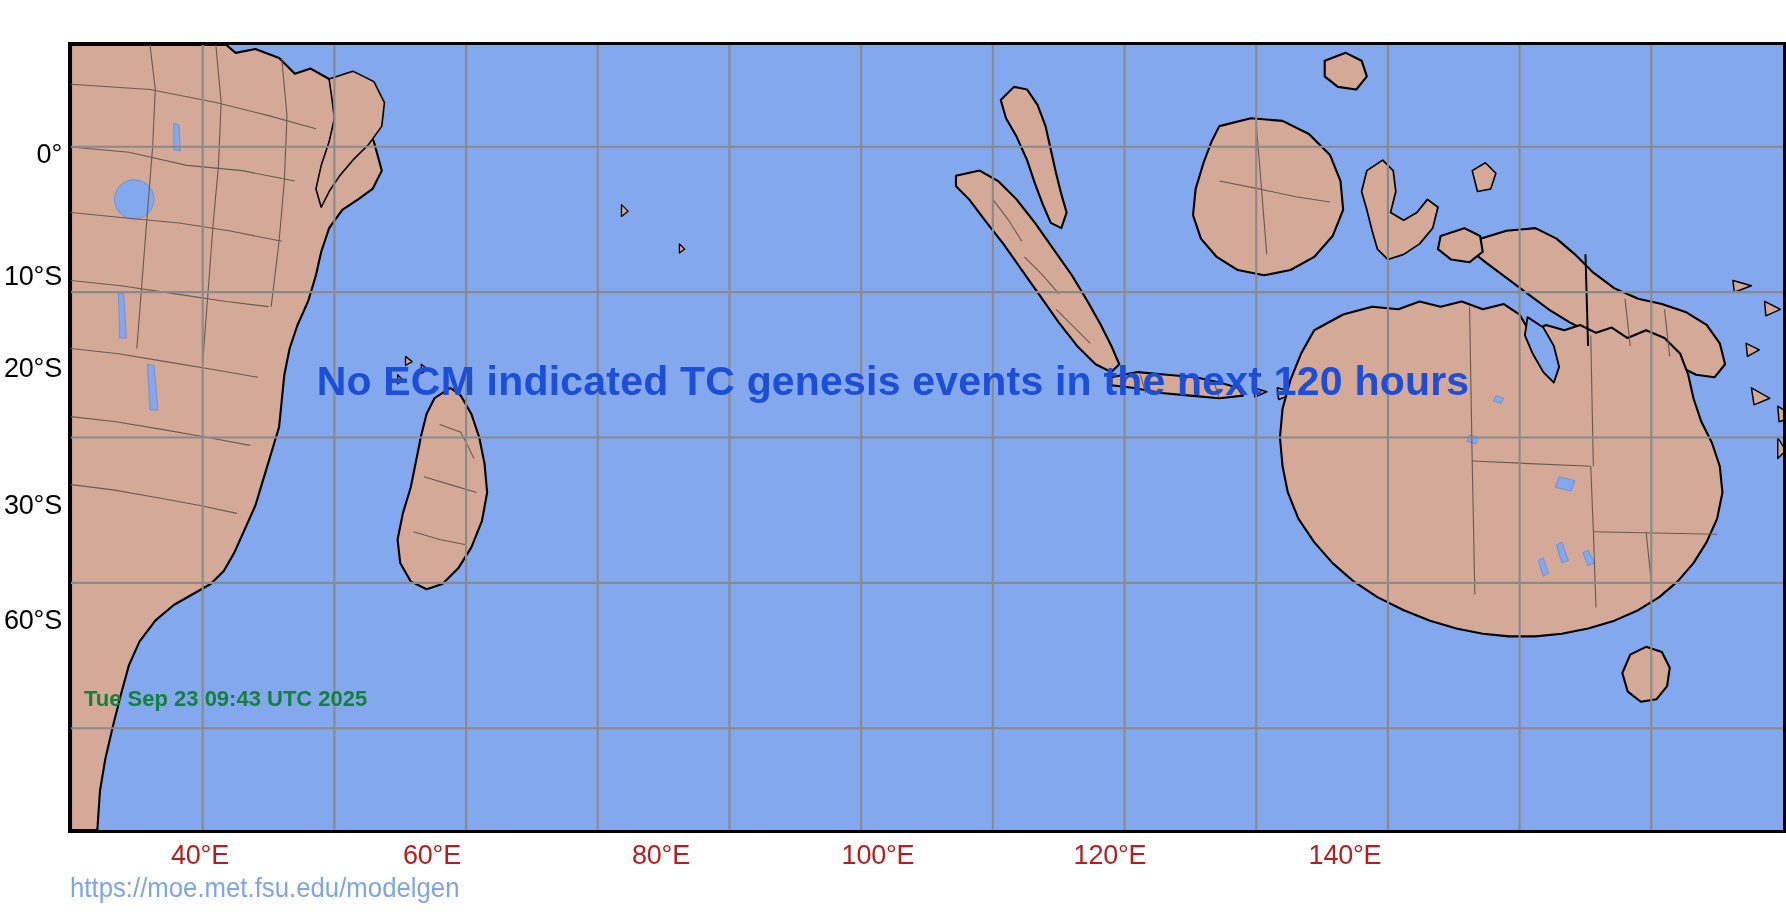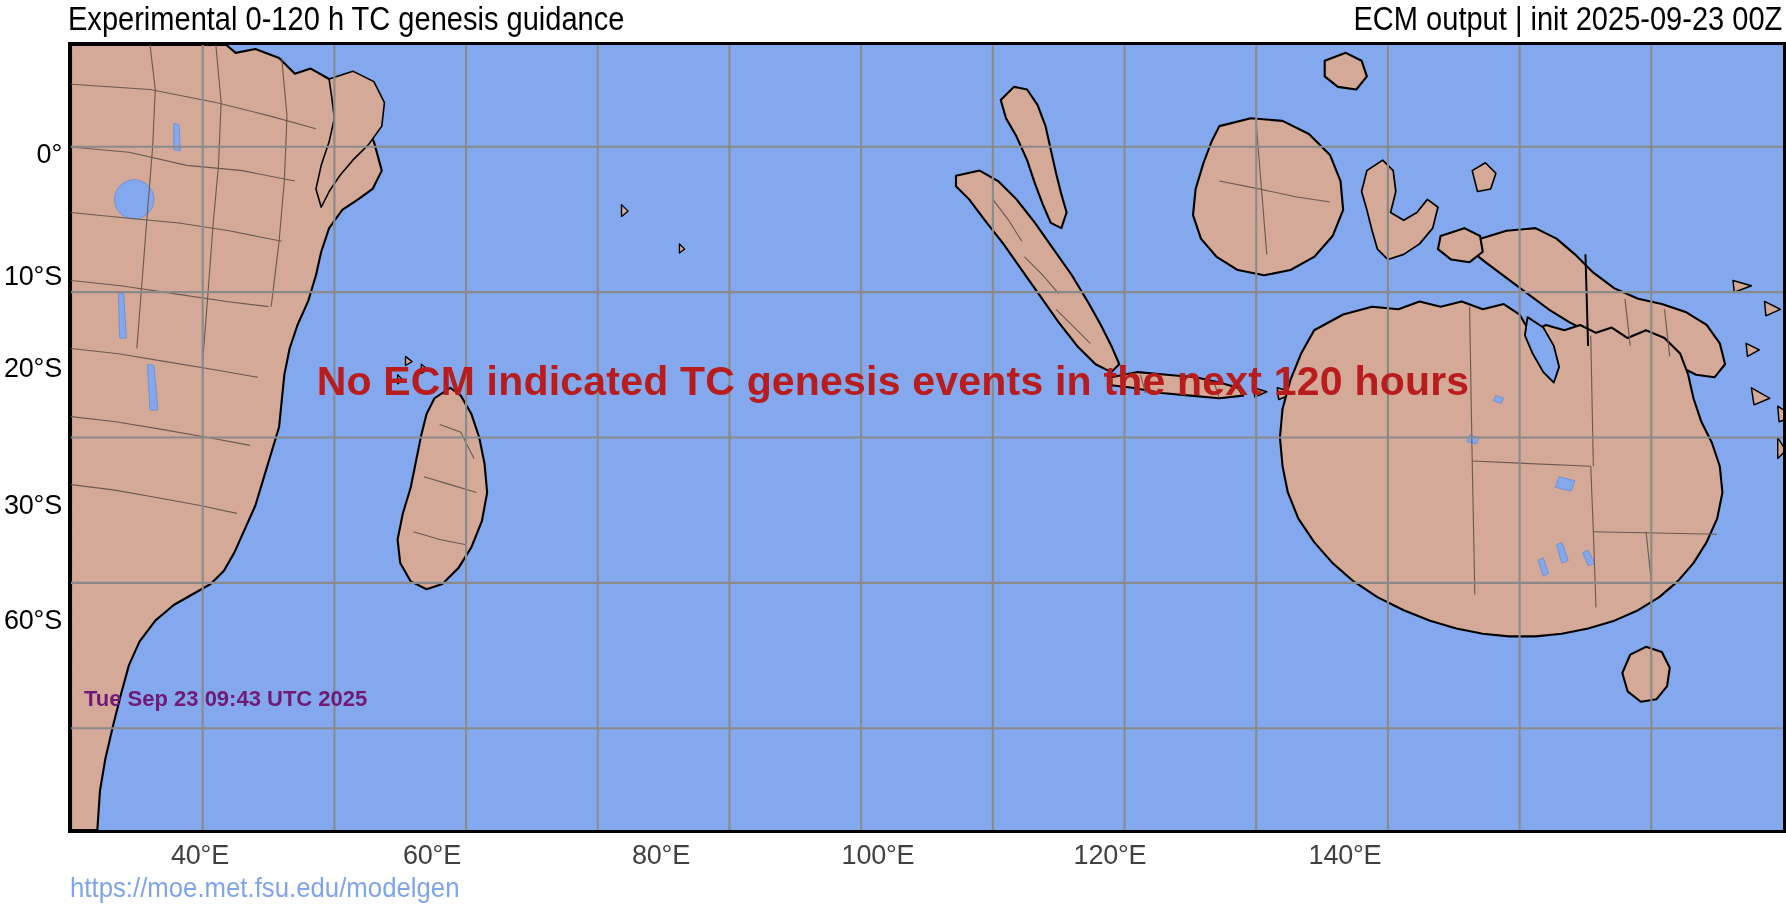--- a/index.html
+++ b/index.html
@@ -23,44 +23,40 @@
   .map-frame{position:absolute;left:68px;top:42px;width:1718px;height:791px;
       box-sizing:border-box;border:3px solid #000;background:#83a8ed;overflow:hidden;}
   .map-svg{position:absolute;left:0;top:0;width:100%;height:100%;display:block;}
 
   
   .ytick{position:absolute;right:1724px;font-size:27px;color:#000;
       white-space:nowrap;transform:translateY(-50%);
       font-stretch:condensed;letter-spacing:-0.2px;}
   .ytickwrap{position:absolute;left:0;top:0;width:1786px;height:922px;
       pointer-events:none;}
-  .xtick{position:absolute;font-size:27px;color:#404040;white-space:nowrap;
+  .xtick{position:absolute;font-size:27px;color:#b91c1c;white-space:nowrap;
       transform:translateX(-50%);font-stretch:condensed;letter-spacing:-0.2px;}
 
   
   .nogenesis{position:absolute;left:0;width:1786px;top:358px;
-      text-align:center;font-size:41px;font-weight:bold;color:#b91c1c;
+      text-align:center;font-size:41px;font-weight:bold;color:#1d4ed8;
       letter-spacing:0.2px;white-space:nowrap;}
   .stamp{position:absolute;left:84px;top:686px;
-      font-size:22px;font-weight:bold;color:#701a75;white-space:nowrap;}
+      font-size:22px;font-weight:bold;color:#15803d;white-space:nowrap;}
 
   
   .url{position:absolute;left:70px;top:872px;font-size:28px;color:#7fa5e8;
       font-stretch:condensed;transform:scaleX(.92);transform-origin:left center;
       white-space:nowrap;}
 </style>
 </head>
 <body>
 
 <div class="page">
 
-  <div class="title-row">
-    <div class="title-left">Experimental 0-120 h TC genesis guidance</div>
-    <div class="title-right">ECM output | init 2025-09-23 00Z</div>
-  </div>
 
   <div class="map-frame">
     <svg class="map-svg" viewBox="0 0 1300 600" preserveAspectRatio="none">
       <rect x="0" y="0" width="1300" height="600" fill="#83a8ed"></rect>
 
       <g fill="#d4a997" stroke="#000" stroke-width="1.6" stroke-linejoin="round" stroke-linecap="round">
 
         <path d="
           M0,0 L118,0 L125,6 L140,3 L158,10 L170,22 L182,18 L196,26
           L210,40 L222,56 L230,74 L236,96 L229,110 L218,118 L206,126

